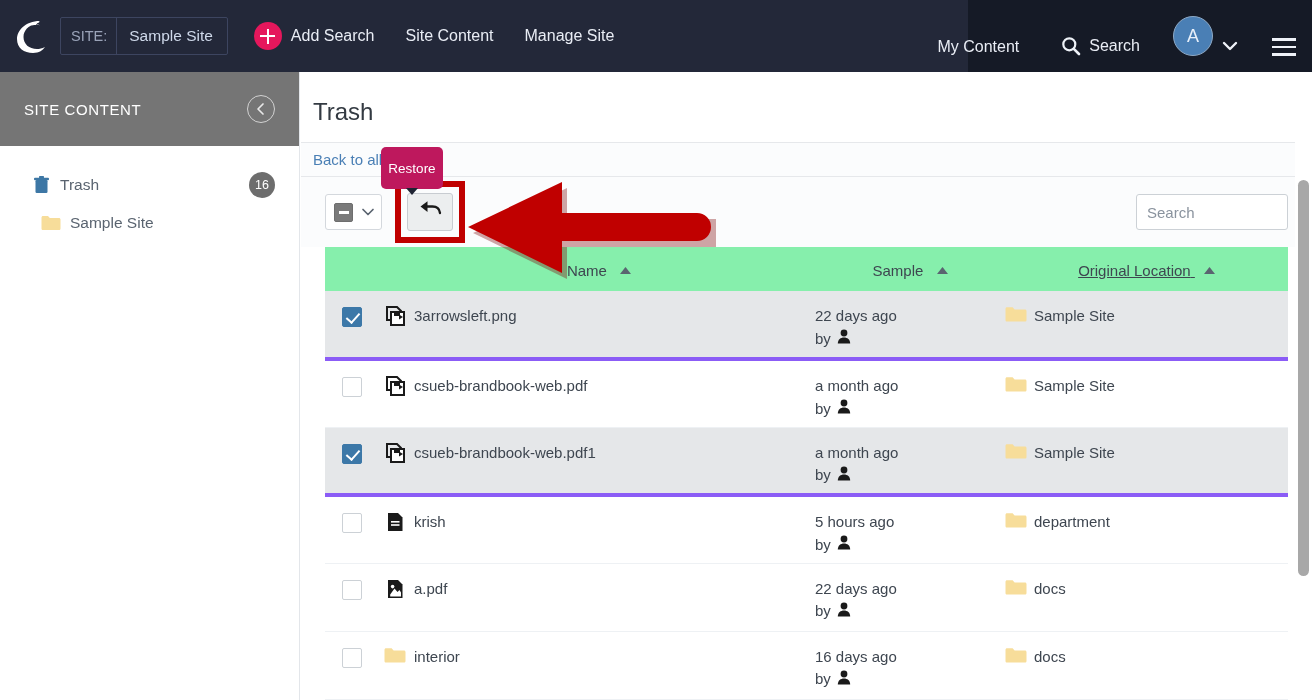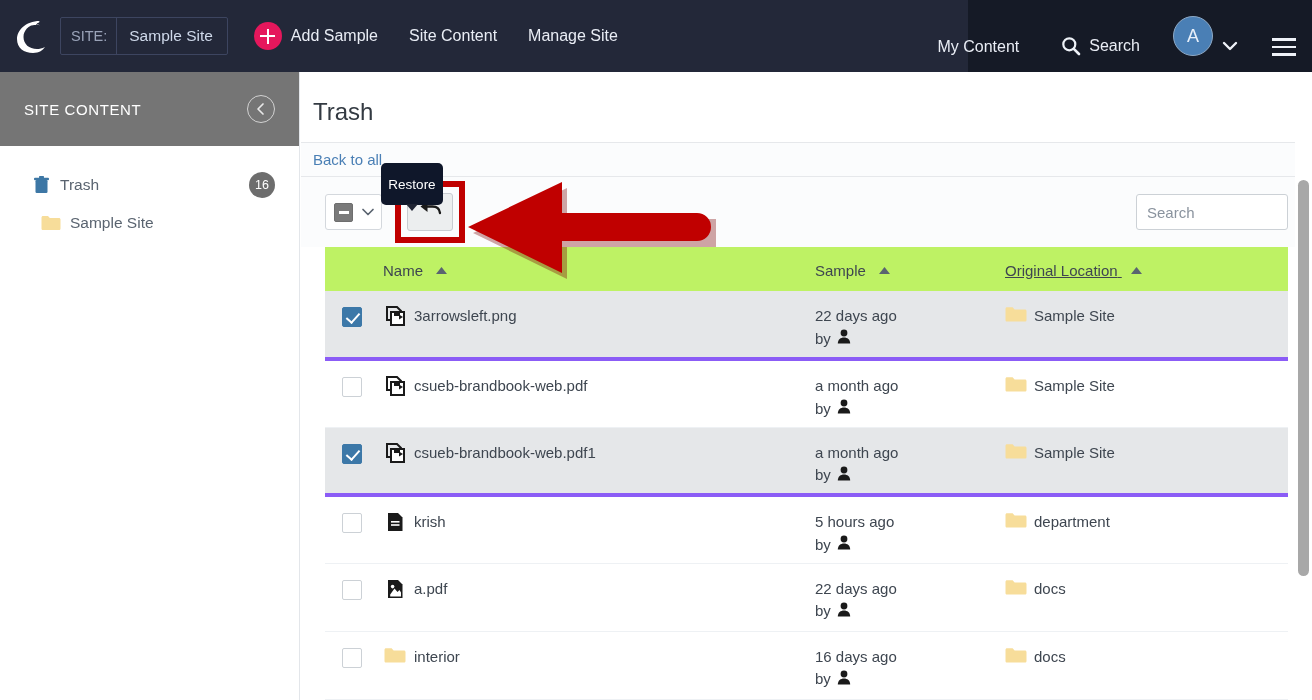--- a/index.html
+++ b/index.html
@@ -145,21 +145,21 @@
     position: absolute; right: 24px; top: 17px; width: 152px; height: 36px;
     border: 1px solid #ccd1d6; border-radius: 3px; background: #fff;
     font-size: 15px; color: #333; padding: 0 10px; outline: none;
     font-family: "Liberation Sans", sans-serif;
   }
   #search-box::placeholder { color: #8a939e; }
 
   
   #table { width: 963px; margin-left: 24px; border-collapse: collapse; table-layout: fixed; }
   #table th {
-    background: #bef264; height: 44px; text-align: left; font-weight: normal;
+    background: #86efac; height: 44px; text-align: center; font-weight: normal;
     font-size: 15px; color: #3e4650; vertical-align: middle;
   }
   #table th.c-check { width: 58px; }
   #table th.c-name  { width: 432px; }
   #table th.c-del   { width: 190px; }
   #table th.c-loc   { width: 283px; text-decoration: underline; }
   .sort-caret { display: inline-block; margin-left: 9px; vertical-align: 2px; }
   #table td { vertical-align: top; padding: 0; font-size: 15px; color: #3e4650; }
   tr.row { height: 68px; border-bottom: 1px solid #eef1f4; }
   tr.row.alt { background: #e5e7e9; border-bottom: 4px solid #8b5cf6; }
@@ -190,22 +190,22 @@
     position: absolute; right: 0; top: 0; width: 17px; height: 628px; background: #ffffff;
   }
   #scroll-thumb {
     position: absolute; right: 3px; top: 108px; width: 11px; height: 396px;
     background: #a8a8a8; border-radius: 6px;
   }
 
   
   #tooltip {
     position: absolute; left: 381px; top: 147px; width: 62px; height: 42px;
-    background: #0f172a; border-radius: 5px; z-index: 40;
-    display: flex; align-items: center; justify-content: center; margin-top: 16px;
+    background: #be185d; border-radius: 5px; z-index: 40;
+    display: flex; align-items: center; justify-content: center;
   }
   #tooltip .tt-text { color: #ffffff; font-size: 13.5px; }
   #tooltip:after {
     content: ""; position: absolute; left: 50%; margin-left: -6px; bottom: -6px;
     border-left: 6px solid transparent; border-right: 6px solid transparent;
     border-top: 7px solid #1f2433;
   }
 
   #arrow-overlay {
     position: absolute; left: 440px; top: 165px; width: 290px; height: 120px;
@@ -225,21 +225,21 @@
       </svg>
     </div>
 
     <div class="site-box">
       <span class="site-label">SITE:</span>
       <span class="site-value">Sample Site</span>
     </div>
 
     <div class="add-content">
       <span class="plus-circle"></span>
-      <span class="add-content-label">Add Sample</span>
+      <span class="add-content-label">Add Search</span>
     </div>
 
     <span class="nav-link">Site Content</span>
     <span class="nav-link">Manage Site</span>
 
     <div class="tb-spacer"></div>
 
     <div class="tb-right">
       <span class="nav-link">My Content</span>
 

